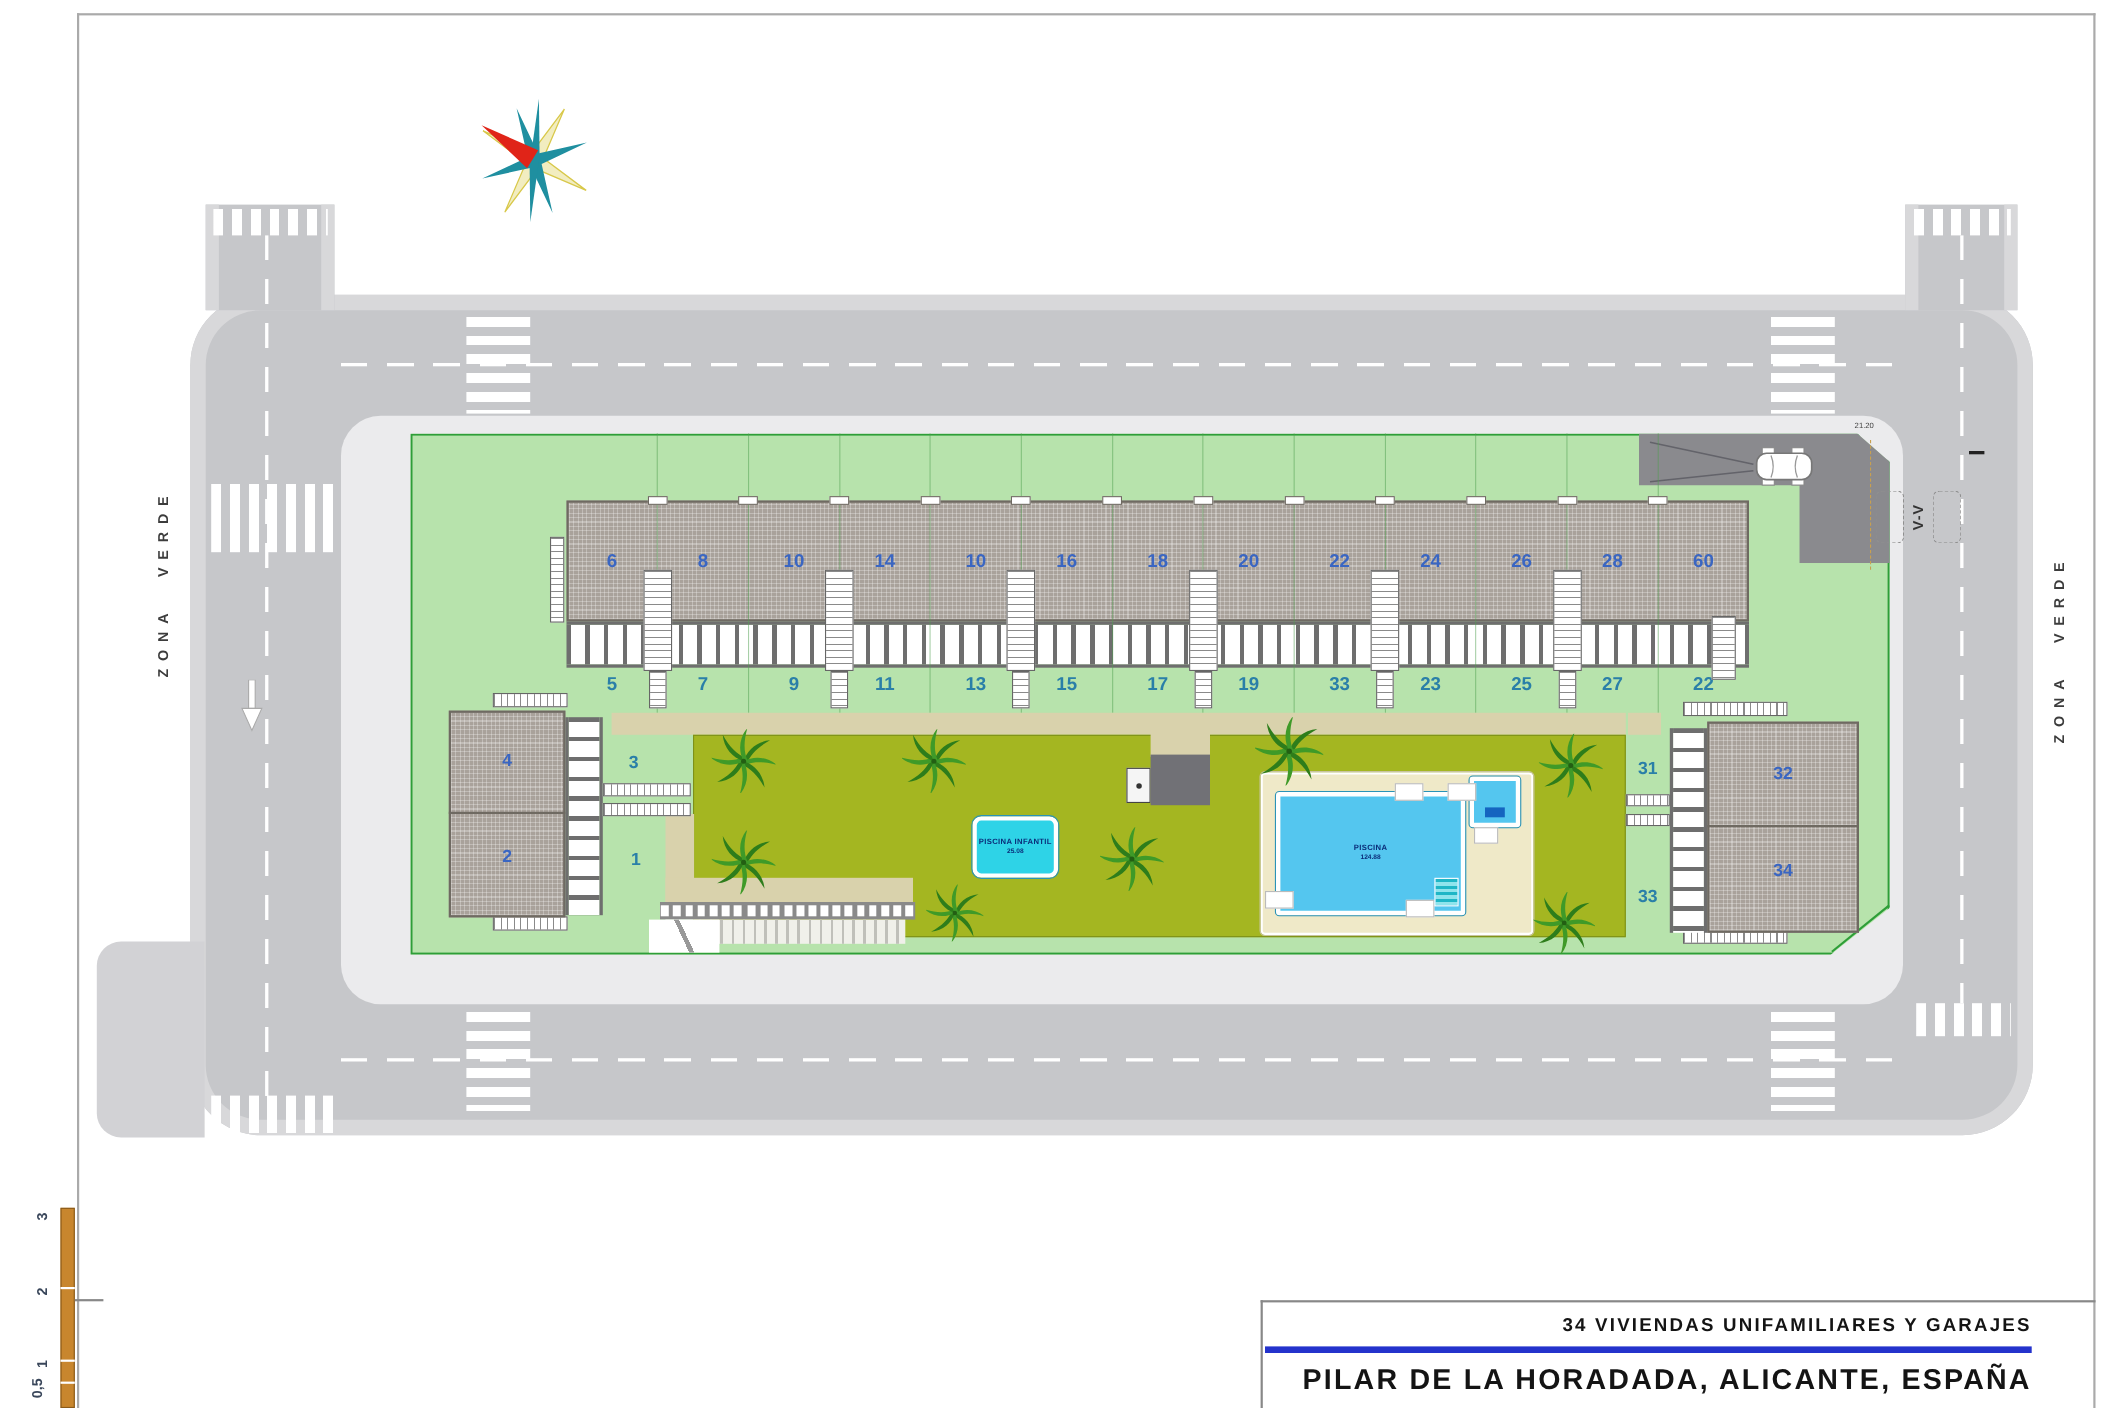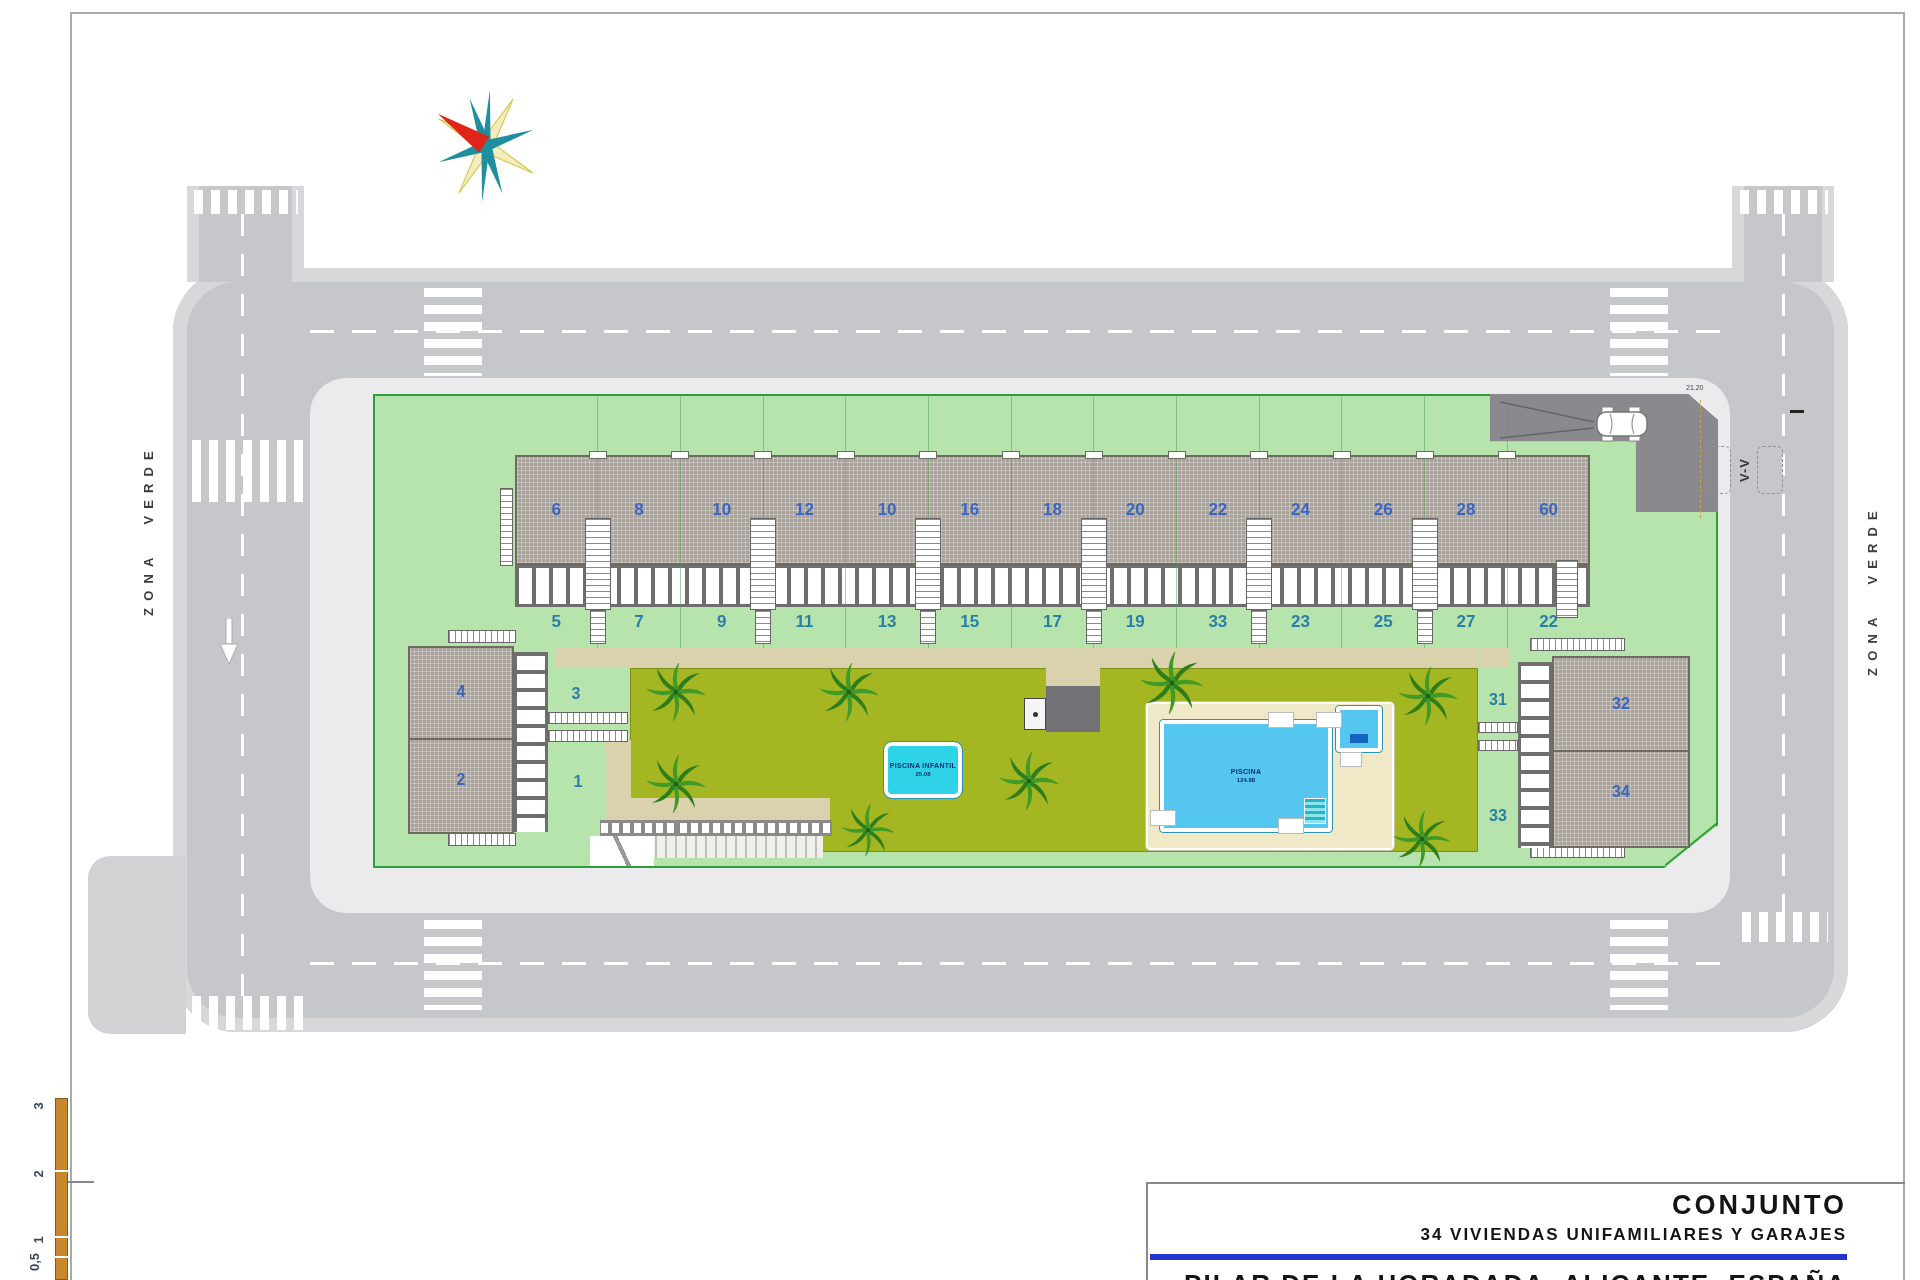--- a/index.html
+++ b/index.html
@@ -167,21 +167,21 @@
       <div class="cell">
         <span class="num">6</span>
       </div>
       <div class="cell">
         <span class="num">8</span>
       </div>
       <div class="cell">
         <span class="num">10</span>
       </div>
       <div class="cell">
-        <span class="num">12</span>
+        <span class="num">14</span>
       </div>
       <div class="cell">
         <span class="num">10</span>
       </div>
       <div class="cell">
         <span class="num">16</span>
       </div>
       <div class="cell">
         <span class="num">18</span>
       </div>
@@ -394,19 +394,18 @@
   <div class="scaletick" style="top:1256px;"></div>
   <div class="abs" style="left:68px;top:1181px;width:26px;height:2px;background:#888;"></div>
   <span class="abs scalelabel" style="left:38px;top:1106px;">3</span>
   <span class="abs scalelabel" style="left:38px;top:1174px;">2</span>
   <span class="abs scalelabel" style="left:38px;top:1240px;">1</span>
   <span class="abs scalelabel" style="left:34px;top:1262px;">0,5</span>
 
   <div class="abs" style="left:1146px;top:1182px;width:759px;height:2px;background:#888;"></div>
   <div class="abs" style="left:1146px;top:1182px;width:2px;height:98px;background:#888;"></div>
   <div class="abs titleblock">
-    <div class="t1">CONJUNTO</div>
     <div class="t2">34 VIVIENDAS UNIFAMILIARES Y GARAJES</div>
     <div class="rule"></div>
     <div class="t3">PILAR DE LA HORADADA, ALICANTE, ESPAÑA</div>
   </div>
 
 </div>
 
 </body></html>

